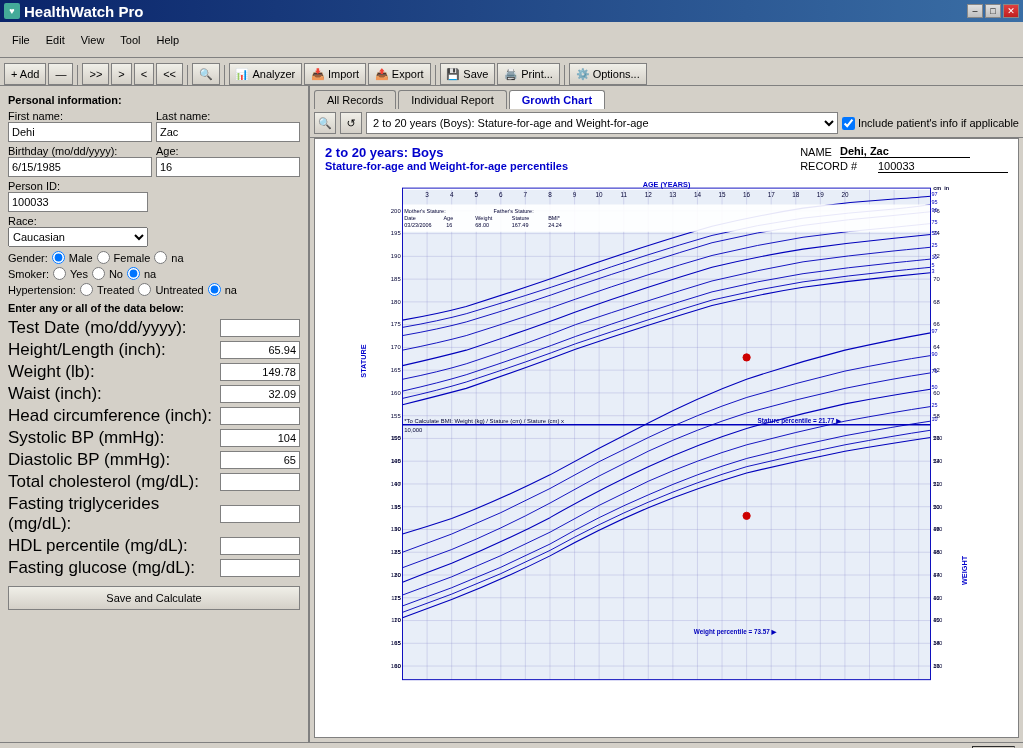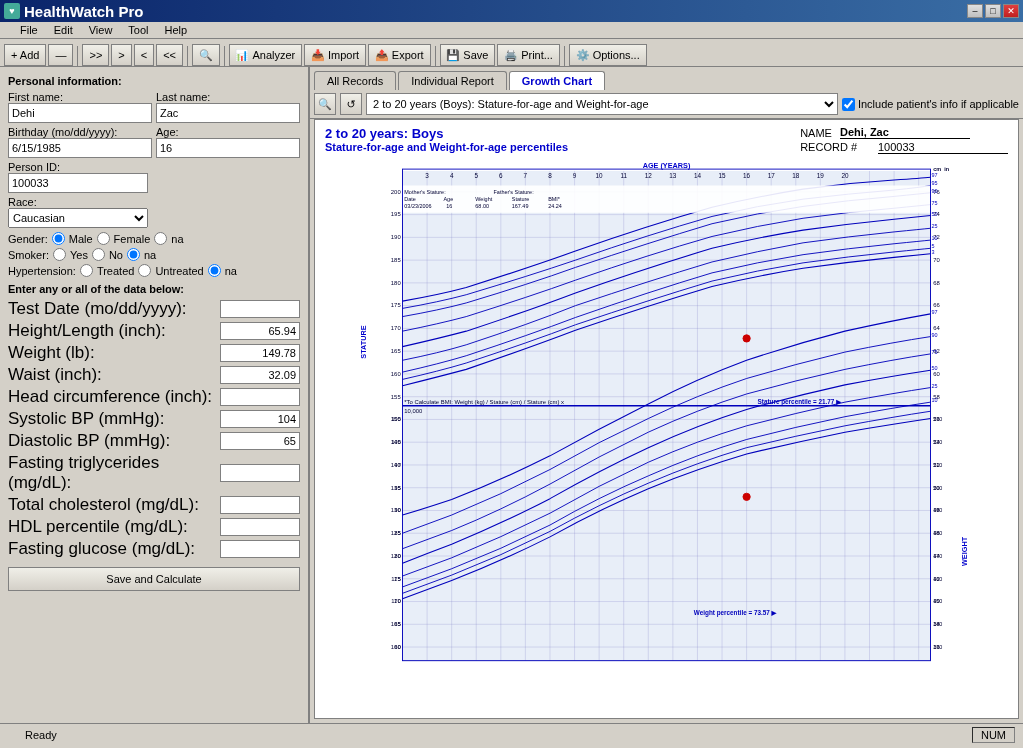--- a/index.html
+++ b/index.html
@@ -21,24 +21,24 @@
     .title-btn {
       width: 16px; height: 14px; border: 1px solid #888;
       background: linear-gradient(to bottom, #e0e0e0, #c0c0c0);
       cursor: pointer; font-size: 9px; display: flex; align-items: center; justify-content: center; color: #000;
     }
     .title-btn.close { background: linear-gradient(to bottom, #e04040, #c02020); color: white; }
 
     
     .menu-bar {
       background: #d4d0c8;
-      height: 17px;
+      height: 36px;
       display: flex;
       align-items: center;
-      padding: 0 12px;
+      padding: 0 4px;
       border-bottom: 1px solid #808080;
     }
     .menu-item {
       padding: 2px 8px;
       cursor: pointer;
       font-size: 11px;
     }
 
     
     .toolbar {
@@ -375,25 +375,25 @@
     </div>
     <div class="data-row">
       <span class="data-label">Systolic BP (mmHg):</span>
       <input class="data-input" type="text" value="104" style="">
     </div>
     <div class="data-row">
       <span class="data-label">Diastolic BP (mmHg):</span>
       <input class="data-input" type="text" value="65" style="">
     </div>
     <div class="data-row">
+      <span class="data-label">Total cholesterol (mg/dL):</span>
+      <input class="data-input" type="text" value="" style="">
+    </div>
+    <div class="data-row">
       <span class="data-label">Fasting triglycerides (mg/dL):</span>
-      <input class="data-input" type="text" value="" style="">
-    </div>
-    <div class="data-row">
-      <span class="data-label">Total cholesterol (mg/dL):</span>
       <input class="data-input" type="text" value="" style="">
     </div>
     <div class="data-row">
       <span class="data-label">HDL percentile (mg/dL):</span>
       <input class="data-input" type="text" value="" style="">
     </div>
     <div class="data-row">
       <span class="data-label">Fasting glucose (mg/dL):</span>
       <input class="data-input" type="text" value="" style="">
     </div>

